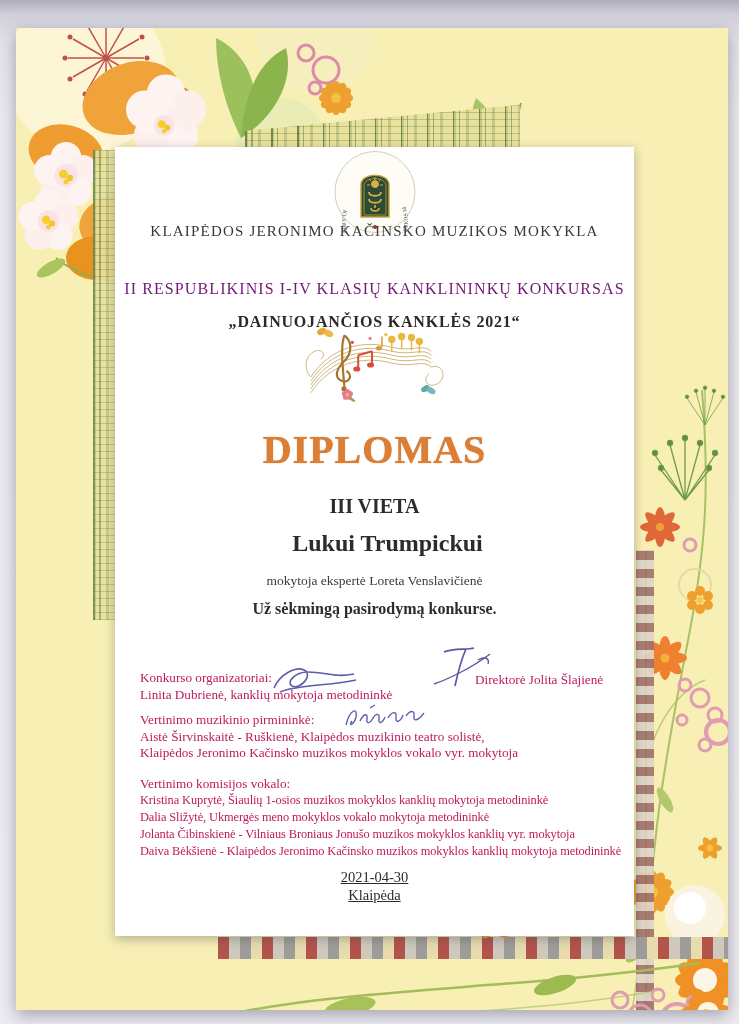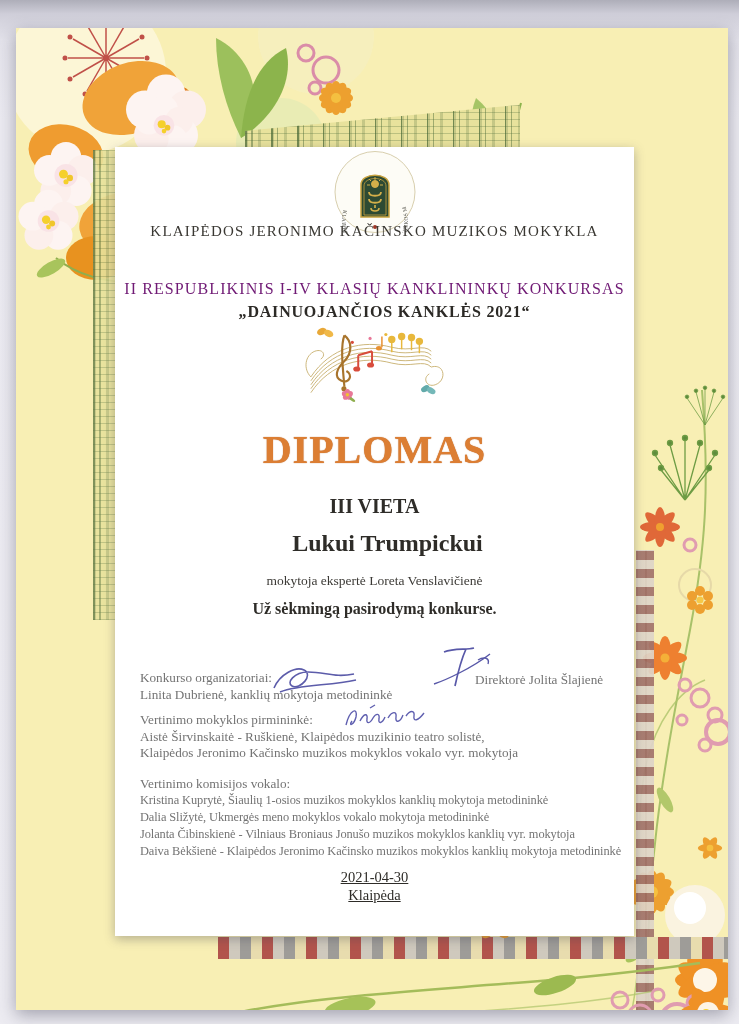--- a/index.html
+++ b/index.html
@@ -18,27 +18,27 @@
   .page{
     position:absolute;left:99px;top:119px;width:519px;height:789px;
     background:#ffffff;
     box-shadow:0 3px 10px rgba(70,70,85,.38);
     color:#2e2c28;
   }
   .abs{position:absolute;}
   .ctr{width:100%;text-align:center;}
   .school-name{top:76px;font-size:15px;letter-spacing:1.2px;color:#3a3833;}
   .comp1{top:133px;font-size:16px;letter-spacing:1.1px;color:#701a75;}
-  .comp2{top:156px;font-size:16px;font-weight:bold;letter-spacing:.8px;color:#2c2a26;padding-left:10px;}
+  .comp2{top:166px;font-size:16px;font-weight:bold;letter-spacing:.8px;color:#2c2a26;}
   .title{top:279px;font-size:40px;font-weight:bold;letter-spacing:1px;color:#dc7e33;text-shadow:0 0 1px #b45f20;}
   .place{top:348px;font-size:20px;font-weight:bold;}
   .recipient{top:383px;font-size:24px;font-weight:bold;margin-left:13px;}
   .teacher{top:426px;font-size:13.5px;color:#3c3a36;}
   .achievement{top:453px;font-size:16px;font-weight:bold;}
-  .block{position:absolute;left:25px;right:10px;font-size:13.2px;line-height:16.5px;color:#737373;}
+  .block{position:absolute;left:25px;right:10px;font-size:13.2px;line-height:16.5px;color:#be185d;}
   .org-block{top:513px;height:48px;}
   .chair-block{top:562px;}
   .members-block{top:625px;font-size:12.4px;line-height:17px;}
   .members-block .member{white-space:nowrap;letter-spacing:-.1px;}
   .director{position:absolute;left:335px;top:12px;white-space:nowrap;text-align:right;}
   .date-block{top:722px;font-size:14.5px;line-height:17.5px;text-decoration:underline;}
   .sig{position:absolute;}
   .plaid{
     background-color:#e8e29c;
     background-image:
@@ -374,21 +374,21 @@
         <path d="M10,32 C30,24 60,26 86,20" stroke="#5c5caa" stroke-width="1.4" fill="none"></path>
       </svg>
       <svg class="sig" style="left:288px;top:-16px;" width="72" height="52" viewBox="0 0 72 52">
         <path d="M16,8 C26,4 38,6 46,4 M38,5 C33,16 30,28 27,42" stroke="#5858a8" stroke-width="1.7" fill="none"></path>
         <path d="M6,40 C18,36 44,24 62,10 M50,16 C56,12 62,14 60,20" stroke="#5858a8" stroke-width="1.4" fill="none"></path>
       </svg>
       <div class="director">Direktorė Jolita Šlajienė</div>
     </div>
 
     <div class="block chair-block">
-      <div style="padding-top:3px;">Vertinimo mokyklos pirmininkė:</div>
+      <div style="padding-top:3px;">Vertinimo muzikinio pirmininkė:</div>
       <svg class="sig" style="left:200px;top:-6px;" width="88" height="28" viewBox="0 0 88 28">
         <path d="M6,22 C10,6 18,4 16,14 C14,22 8,24 12,18 M20,18 C24,10 28,10 27,16 C26,21 30,21 33,15 C36,10 40,10 39,16 C38,21 42,21 45,14 M48,15 C52,8 57,8 56,14 C55,20 60,20 63,12 M66,13 C70,7 75,7 74,13 C73,19 78,18 84,10 M30,5 L35,2" stroke="#6060b0" stroke-width="1.4" fill="none"></path>
       </svg>
       <div>Aistė Širvinskaitė - Ruškienė, Klaipėdos muzikinio teatro solistė,</div>
       <div>Klaipėdos Jeronimo Kačinsko muzikos mokyklos vokalo vyr. mokytoja</div>
     </div>
 
     <div class="block members-block">
       <div style="padding-top:3px;font-size:13.2px;">Vertinimo komisijos vokalo:</div>
       <div class="member">Kristina Kuprytė, Šiaulių 1-osios muzikos mokyklos kanklių mokytoja metodininkė</div>

